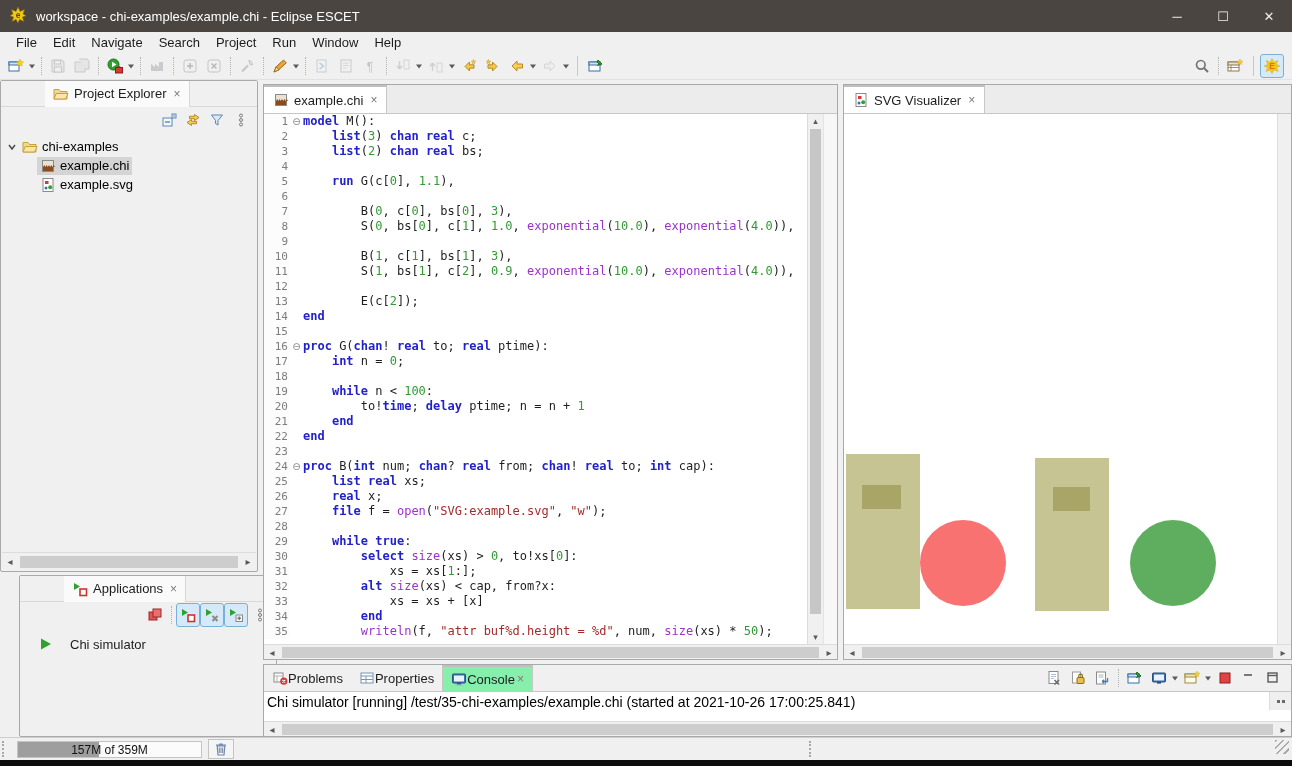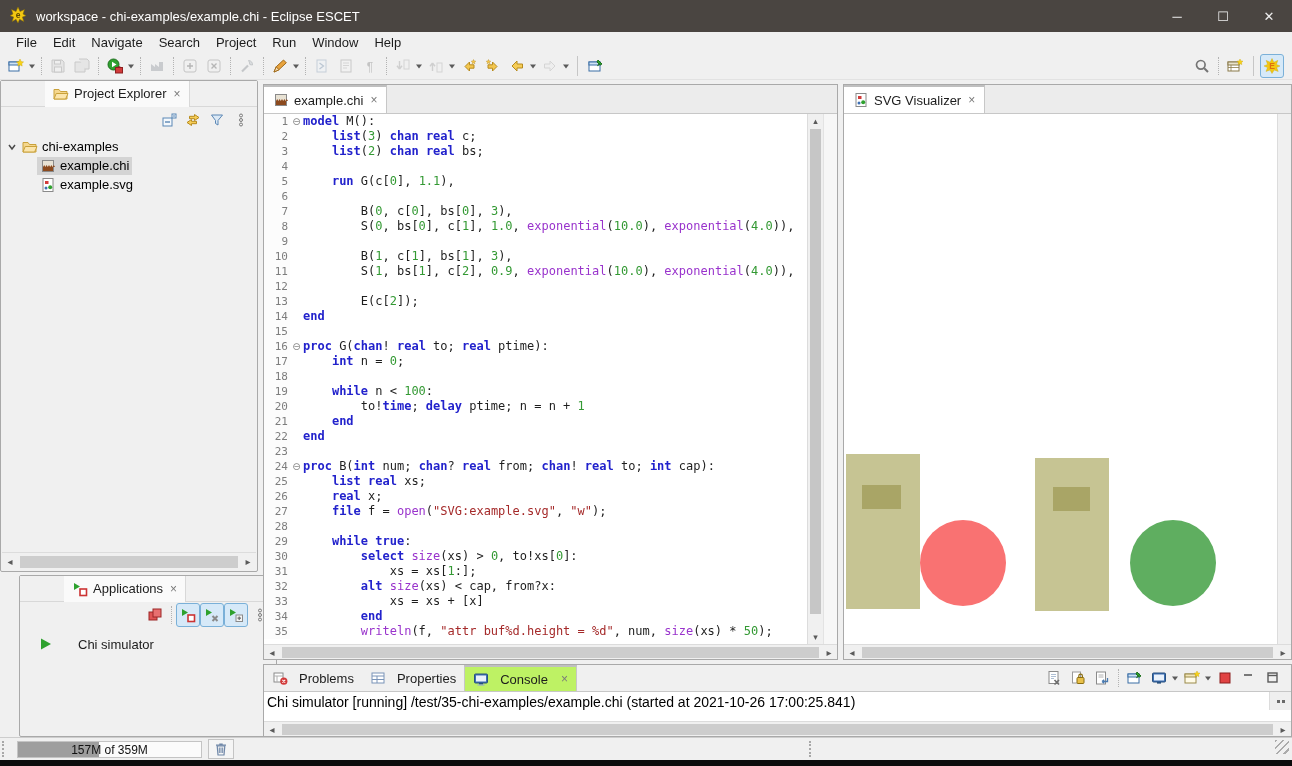--- a/index.html
+++ b/index.html
@@ -52,21 +52,21 @@
   .tsel.on { background:#d4d4d4; }
   .ticon { width:16px; height:16px; display:inline-flex; }
   .ticon svg { width:16px; height:16px; }
   .hscroll { position:absolute; left:1px; right:1px; bottom:1px; height:18px; background:#f0f0f0; border-top:1px solid #dcdcdc; display:flex; align-items:center; }
   .hscroll .sarrow { width:16px; text-align:center; color:#5a5a5a; font-size:10px; }
   .hscroll .sthumb { flex:1; height:12px; background:#cdcdcd; margin:0 2px; }
 
   
   #apps { left:0; top:575px; width:258px; height:162px;margin-left:19px; }
   #apps-list { padding:8px 0 0 18px; font-size:13px; color:#1c1c1c; }
-  #apps-list .arow { display:flex; align-items:center; gap:24px; }
+  #apps-list .arow { display:flex; align-items:center; gap:16px; }
 
   
   #editor { left:263px; top:84px; width:575px; height:576px; background:#fff; border:1px solid #a9a9a9; }
   .etabs { height:29px; background:#ececec; border-bottom:1px solid #c7c7c7; display:flex; }
   .etab { display:flex; align-items:center; gap:5px; padding:0 9px; font-size:13px; background:#fff; border-right:1px solid #c7c7c7; border-top:2px solid #bfbfbf; color:#1c1c1c; }
   #code-wrap { position:absolute; left:0; top:29px; right:30px; bottom:15px; background:#fff; overflow:hidden; font-family:"DejaVu Sans Mono",monospace; font-size:12px; line-height:15px; }
   .code-line { display:flex; height:15px; white-space:pre; }
   .lnum { width:26px; text-align:right; color:#7d7d7d; background:#fcfcfc; font-size:11px; padding-right:2px; }
   .fold { width:13px; color:#8a8a8a; font-size:10px; text-align:center; font-family:"DejaVu Sans",sans-serif; }
   .tk-k { color:#2222cc; font-weight:bold; }
@@ -84,22 +84,22 @@
 
   
   #svgview { left:843px; top:84px; width:449px; height:576px; background:#fff; border:1px solid #a9a9a9; }
   #svg-canvas { position:absolute; left:0; top:29px; right:14px; bottom:15px; background:#fff; overflow:hidden; }
   .shape { position:absolute; }
   #svg-vscroll { position:absolute; top:29px; right:0; bottom:15px; width:14px; background:#f0f0f0; border-left:1px solid #dcdcdc; }
 
   
   #bottom { left:263px; top:664px; width:1029px; height:73px; background:#f0f0f0; border:1px solid #a9a9a9; }
   .btabs { height:27px; display:flex; align-items:center; background:#f0f0f0; border-bottom:1px solid #c7c7c7; }
-  .btab { display:flex; align-items:center; gap:11px; padding:0 8px; height:26px; font-size:13px; color:#1c1c1c; }
-  .btab.active { background:#bef264; border-left:1px solid #c7c7c7; border-right:1px solid #c7c7c7; border-top:2px solid #bfbfbf; }
+  .btab { display:flex; align-items:center; gap:0; padding:0 8px; height:26px; font-size:13px; color:#1c1c1c; }
+  .btab.active { background:#86efac; border-left:1px solid #c7c7c7; border-right:1px solid #c7c7c7; border-top:2px solid #bfbfbf; }
   #btools { margin-left:auto; display:flex; align-items:center; padding-right:6px; }
   #console-body { position:absolute; left:0; top:27px; right:0; bottom:14px; background:#fff; }
   #console-line { font-size:14px; color:#000; padding:2px 3px; white-space:nowrap; }
   #console-corner { position:absolute; right:0; top:0; width:22px; height:18px; background:#efefef; border-left:1px solid #dcdcdc; display:flex; align-items:center; justify-content:center; gap:2px; }
   #console-corner i { width:3px; height:3px; background:#6a6a6a; }
 
   
   #statusbar { left:0; top:737px; width:1292px; height:23px; background:#f0f0f0; border-top:1px solid #cdcdcd; display:flex; align-items:center; }
   .grip { width:5px; height:16px; margin-left:2px; border-left:2px dotted #a8a8a8; }
   #heap { margin-left:10px; width:185px; height:17px; border:1px solid #c4c4c4; background:#fbfbfb; position:relative; font-size:12px; }

